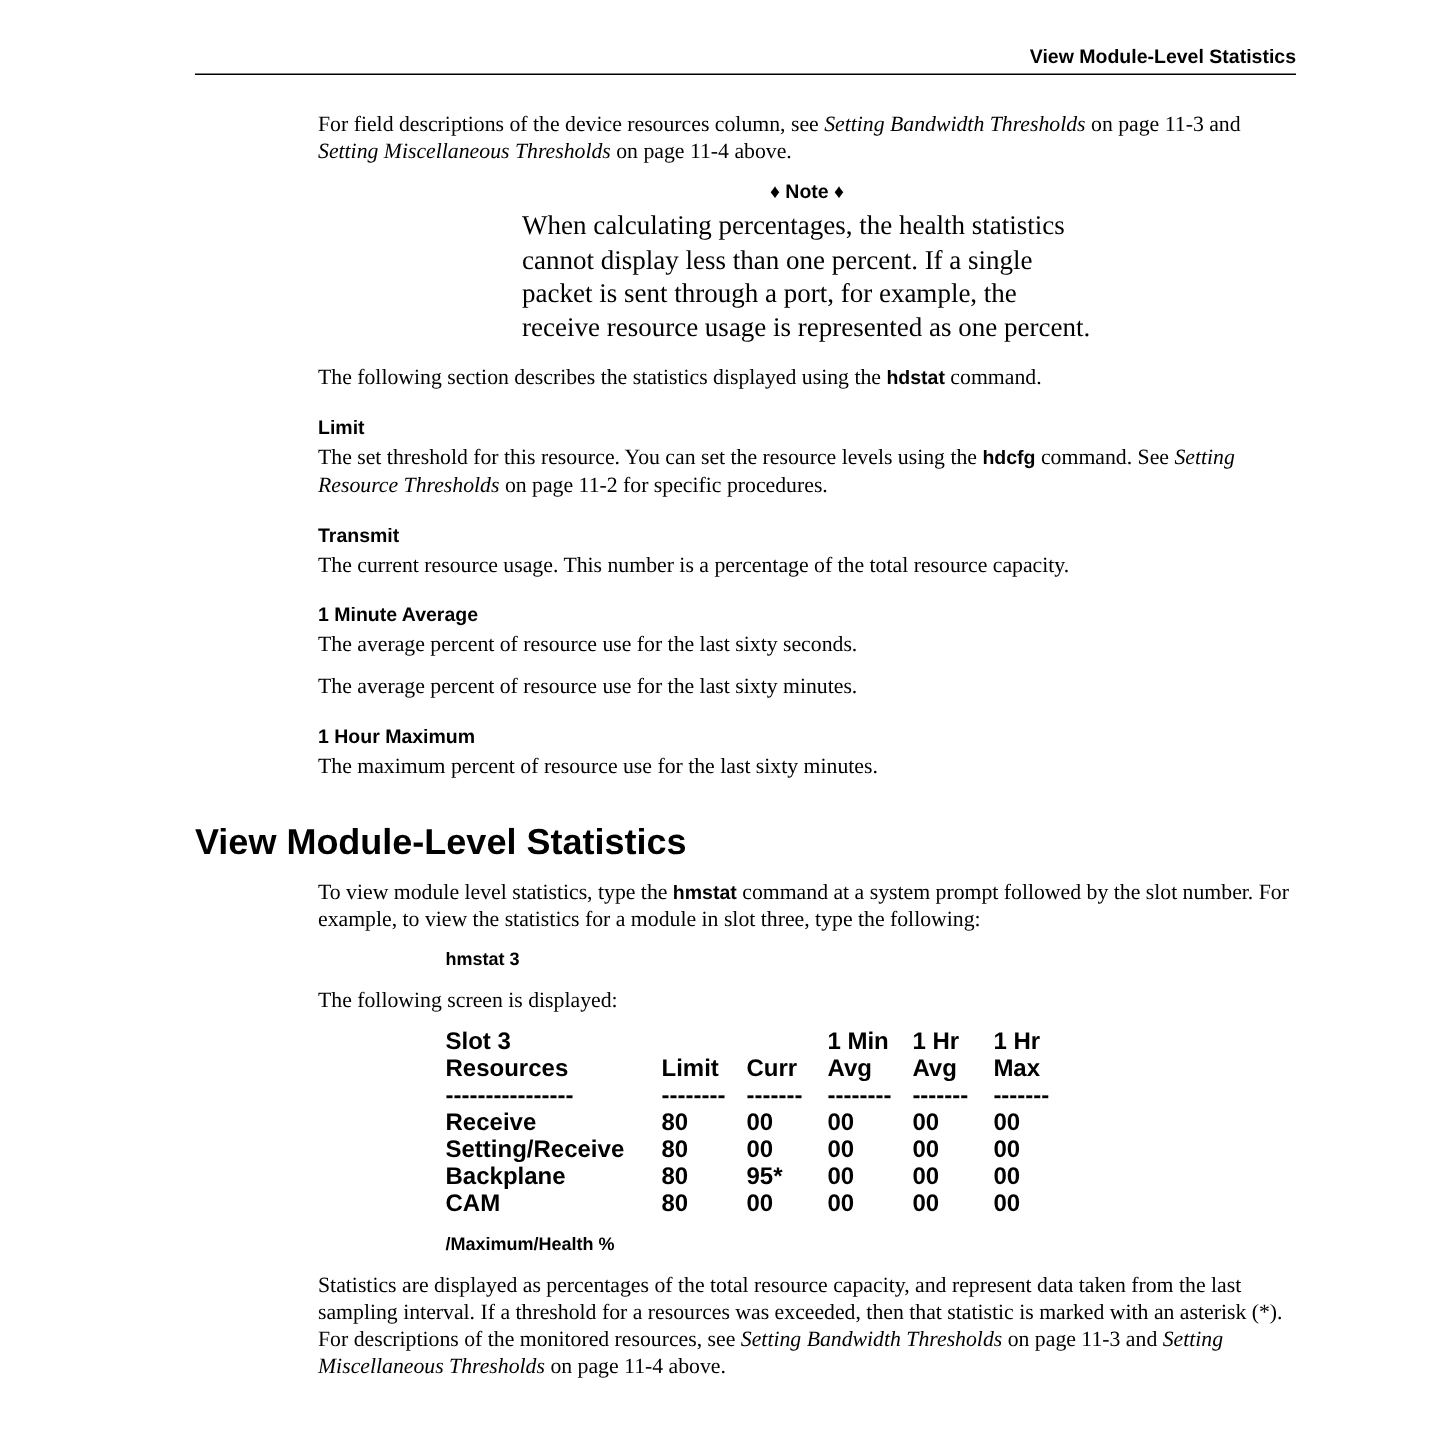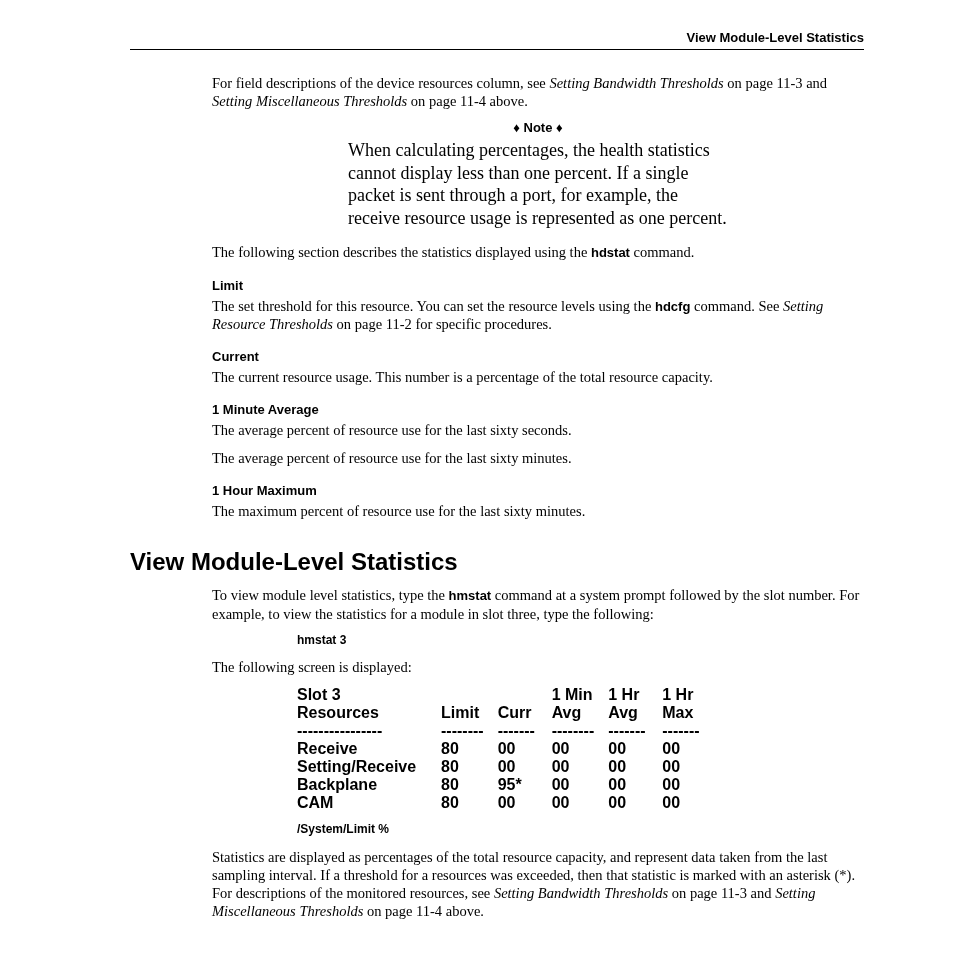--- a/index.html
+++ b/index.html
@@ -120,21 +120,21 @@
 
     <p class="bodytext">
       <span>The following section describes the statistics displayed using the </span><span class="cmd">hdstat</span><span> command.</span>
     </p>
 
     <div class="subhead">Limit</div>
     <p class="bodytext">
       <span>The set threshold for this resource. You can set the resource levels using the </span><span class="cmd">hdcfg</span><span> command. See </span><span class="ital">Setting Resource Thresholds</span><span> on page 11-2 for specific procedures.</span>
     </p>
 
-    <div class="subhead">Current</div>
+    <div class="subhead">Transmit</div>
     <p class="bodytext">The current resource usage. This number is a percentage of the total resource capacity.</p>
 
     <div class="subhead">1 Minute Average</div>
     <p class="bodytext">The average percent of resource use for the last sixty seconds.</p>
 
     <p class="bodytext">The average percent of resource use for the last sixty minutes.</p>
 
     <div class="subhead">1 Hour Maximum</div>
     <p class="bodytext">The maximum percent of resource use for the last sixty minutes.</p>
   </div>
@@ -198,20 +198,20 @@
             <td>CAM</td>
             <td>80</td>
             <td>00</td>
             <td>00</td>
             <td>00</td>
             <td>00</td>
           </tr>
         </tbody>
     </table>
 
-    <div class="mono-block" style="margin-left:85px;">/System/Limit %</div>
+    <div class="mono-block" style="margin-left:85px;">/Maximum/Health %</div>
 
     <p class="bodytext">
       <span>Statistics are displayed as percentages of the total resource capacity, and represent data taken from the last sampling interval. If a threshold for a resources was exceeded, then that statistic is marked with an asterisk (*). For descriptions of the monitored resources, see </span><span class="ital">Setting Bandwidth Thresholds</span><span> on page 11-3 and </span><span class="ital">Setting Miscellaneous Thresholds</span><span> on page 11-4 above.</span>
     </p>
   </div>
 
 </div>
 
 </body></html>

